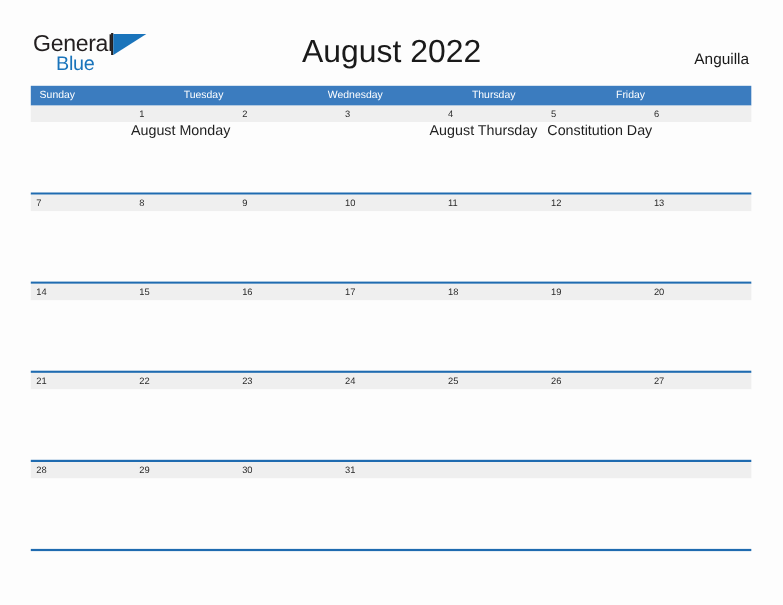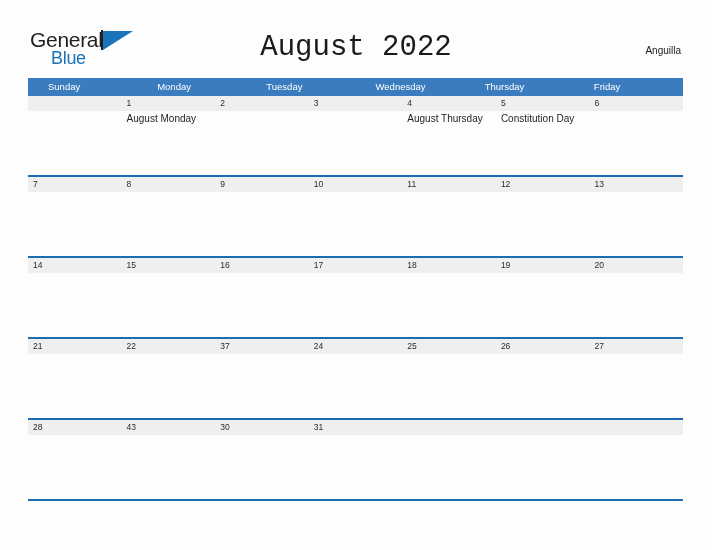--- a/index.html
+++ b/index.html
@@ -72,29 +72,29 @@
   }
 
   .title {
     position: absolute;
     left: 0;
     top: 31px;
     width: 712px;
     text-align: center;
     font-size: 29px;
     color: #1a1a1a;
-    font-family: Liberation Mono, monospace;
+    font-family: Liberation Sans, sans-serif;
     letter-spacing: 0px;
   }
 
   .country {
     position: absolute;
     right: 31px;
     top: 45px;
-    font-size: 10px;
+    font-size: 14px;
     color: #1a1a1a;
     font-family: "Liberation Sans", sans-serif;
   }
 
   
   .calendar {
     position: absolute;
     left: 28px;
     top: 78px;
     width: 655px;
@@ -103,21 +103,21 @@
     display: flex;
     width: 655px;
     height: 18px;
     background: #3b7cbf;
   }
   .dow {
     flex: 1 1 0;
     color: #ffffff;
     font-size: 9.5px;
     line-height: 18px;
-    padding-left: 20px;
+    padding-left: 8px;
     box-sizing: border-box;
     font-family: "Liberation Sans", sans-serif;
     white-space: nowrap;
   }
 
   .week {
     width: 655px;
     position: relative;
   }
   .week-dates {
@@ -142,21 +142,21 @@
     background: #fdfdfd;
     border-bottom: 2px solid #1f6bb0;
     box-sizing: border-box;
   }
   .event-cell {
     flex: 1 1 0;
     padding: 2px 4px 0 5px;
     box-sizing: border-box;
   }
   .event {
-    font-size: 10px;
+    font-size: 13px;
     line-height: 11px;
     color: #1f1f1f;
     font-family: "Liberation Sans", sans-serif;
     white-space: nowrap;
   }
   .week:first-child .week-dates {
     border-top: 0;
   }
 </style>
 </head>
@@ -175,21 +175,20 @@
 
     <div class="title">August 2022</div>
 
     <div class="country">Anguilla</div>
   </div>
 
   <div class="calendar">
 
     <div class="dow-row">
       <div class="dow">Sunday</div>
-      <div class="dow">Monday</div>
       <div class="dow">Tuesday</div>
       <div class="dow">Wednesday</div>
       <div class="dow">Thursday</div>
       <div class="dow">Friday</div>
     </div>
 
     <div class="week">
       <div class="week-dates">
         <div class="date-cell"></div>
         <div class="date-cell">1</div>
@@ -291,21 +290,21 @@
         <div class="event-cell">
             <div class="event"></div>
           </div>
       </div>
     </div>
 
     <div class="week">
       <div class="week-dates">
         <div class="date-cell">21</div>
         <div class="date-cell">22</div>
-        <div class="date-cell">37</div>
+        <div class="date-cell">23</div>
         <div class="date-cell">24</div>
         <div class="date-cell">25</div>
         <div class="date-cell">26</div>
         <div class="date-cell">27</div>
       </div>
       <div class="week-events">
         <div class="event-cell">
             <div class="event"></div>
           </div>
         <div class="event-cell">
@@ -325,21 +324,21 @@
           </div>
         <div class="event-cell">
             <div class="event"></div>
           </div>
       </div>
     </div>
 
     <div class="week">
       <div class="week-dates">
         <div class="date-cell">28</div>
-        <div class="date-cell">43</div>
+        <div class="date-cell">29</div>
         <div class="date-cell">30</div>
         <div class="date-cell">31</div>
         <div class="date-cell"></div>
         <div class="date-cell"></div>
         <div class="date-cell"></div>
       </div>
       <div class="week-events">
         <div class="event-cell">
             <div class="event"></div>
           </div>

